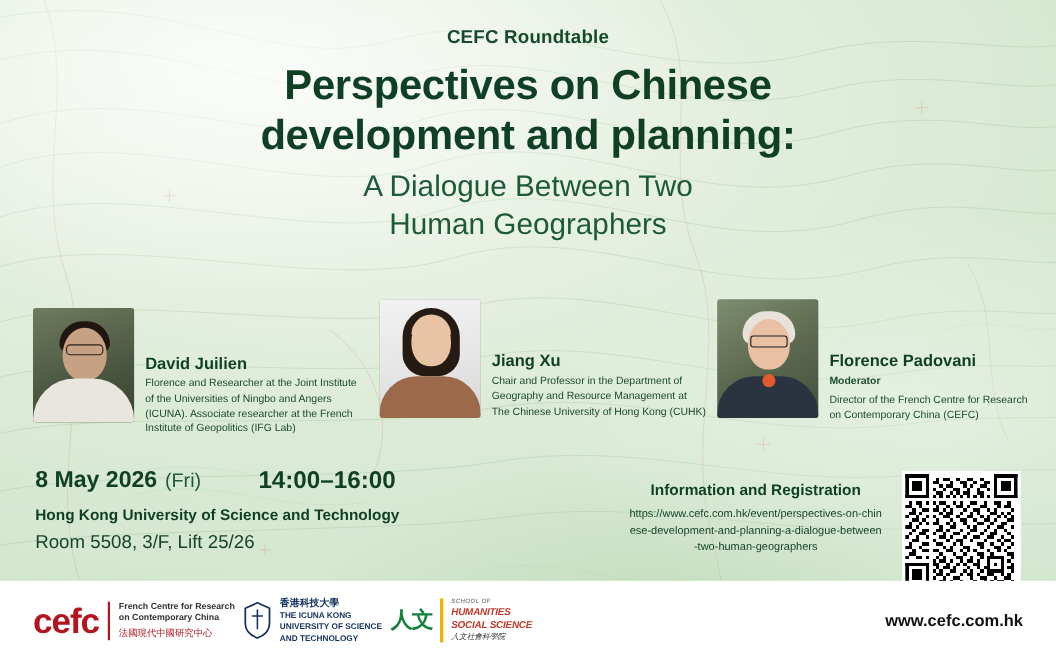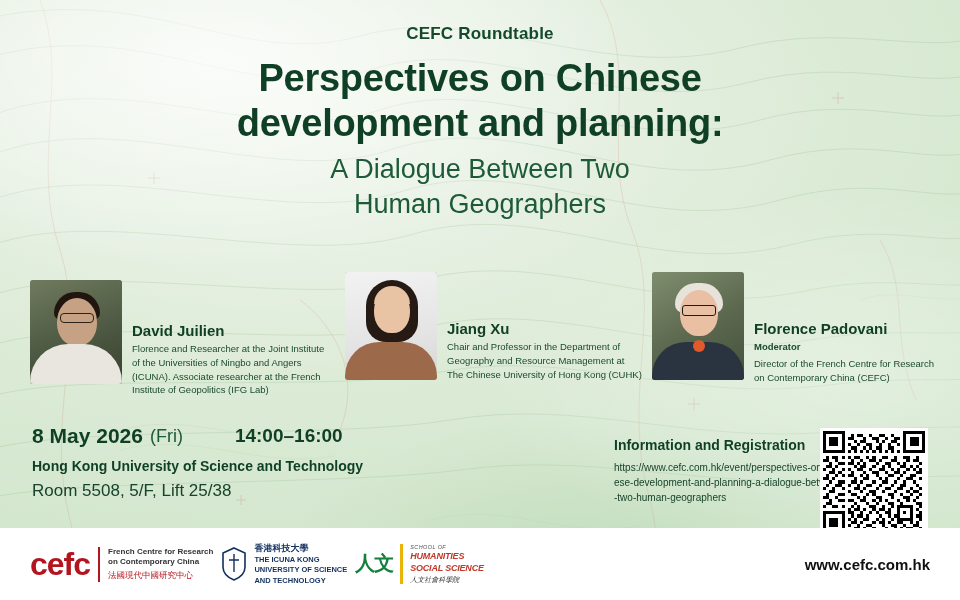--- a/index.html
+++ b/index.html
@@ -97,26 +97,26 @@
   .p3 .hair { position:absolute; width: 48px; height: 30px; left: 23px; top: 11px; background:#e7e2da; border-radius: 24px 24px 10px 10px;}
   .p3 .body { position:absolute; width: 92px; height: 38px; left: 0; top: 70px; background:#2a3440; border-radius: 34px 34px 0 0;}
   .p3 .glass { position:absolute; width: 34px; height: 11px; left: 30px; top: 33px; border: 1.8px solid #1c1c1c; border-radius: 3px;}
   .p3 .neck { position:absolute; width: 12px; height: 12px; left: 41px; top: 68px; background:#e05a2b; border-radius:50%; }
 
   
   .details { position: absolute; left: 32px; top: 424px; }
   .row-date { display: flex; align-items: center; }
   .date-main { font-size: 21px; font-weight: bold; color: #0f3f24; }
   .date-day  { font-size: 18px; color: #1d5a37; margin-left: 7px; }
-  .time      { font-size: 19px; font-weight: bold; color: #0f3f24; margin-left: 52px; }
+  .time      { font-size: 22px; font-weight: bold; color: #0f3f24; margin-left: 52px; }
   .venue { margin-top: 10px; font-size: 14px; font-weight: bold; color: #0f3f24; }
   .room  { margin-top: 7px; font-size: 17px; color: #17432a; }
 
   
-  .reg { position: absolute; left: 614px; top: 437px; width: 230px; }
+  .reg { position: absolute; left: 572px; top: 437px; width: 230px; text-align: center; }
   .reg-title { font-size: 14px; font-weight: bold; color: #0f3f24; }
   .reg-url { margin-top: 7px; font-size: 10px; color: #17432a; line-height: 1.5; word-break: break-all; }
   .qr { position: absolute; left: 820px; top: 428px; width: 108px; height: 108px; background: #fff; padding: 3px; }
   .qr svg { display: block; }
 
   
   .footer {
     position: absolute; left: 0; bottom: 0; width: 960px; height: 72px;
     background: #ffffff; display: flex; align-items: center;
   }
@@ -238,21 +238,21 @@
 
   </div>
 
   <div class="details">
     <div class="row-date">
       <span class="date-main">8 May 2026</span>
       <span class="date-day">(Fri)</span>
       <span class="time">14:00–16:00</span>
     </div>
     <div class="venue">Hong Kong University of Science and Technology</div>
-    <div class="room">Room 5508, 5/F, Lift 25/38</div>
+    <div class="room">Room 5508, 3/F, Lift 25/26</div>
   </div>
 
   <div class="reg">
     <div class="reg-title">Information and Registration</div>
     <div class="reg-url">https://www.cefc.com.hk/event/perspectives-on-chinese-development-and-planning-a-dialogue-between-two-human-geographers</div>
   </div>
 
   <div class="qr">
     <svg width="102" height="102" viewBox="0 0 33 33" shape-rendering="crispEdges">
       <rect width="33" height="33" fill="#ffffff"></rect>

